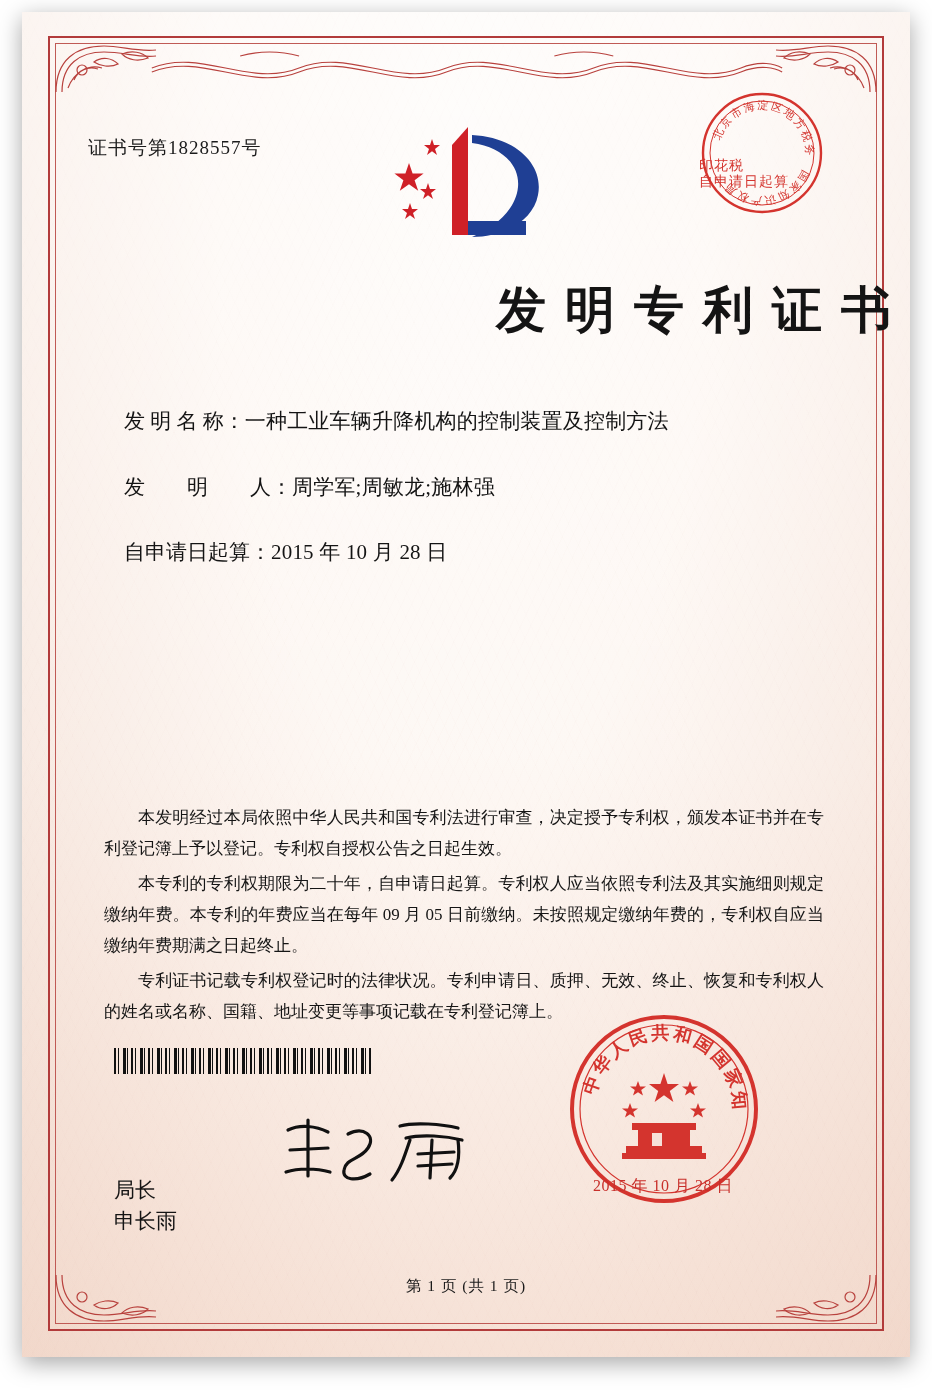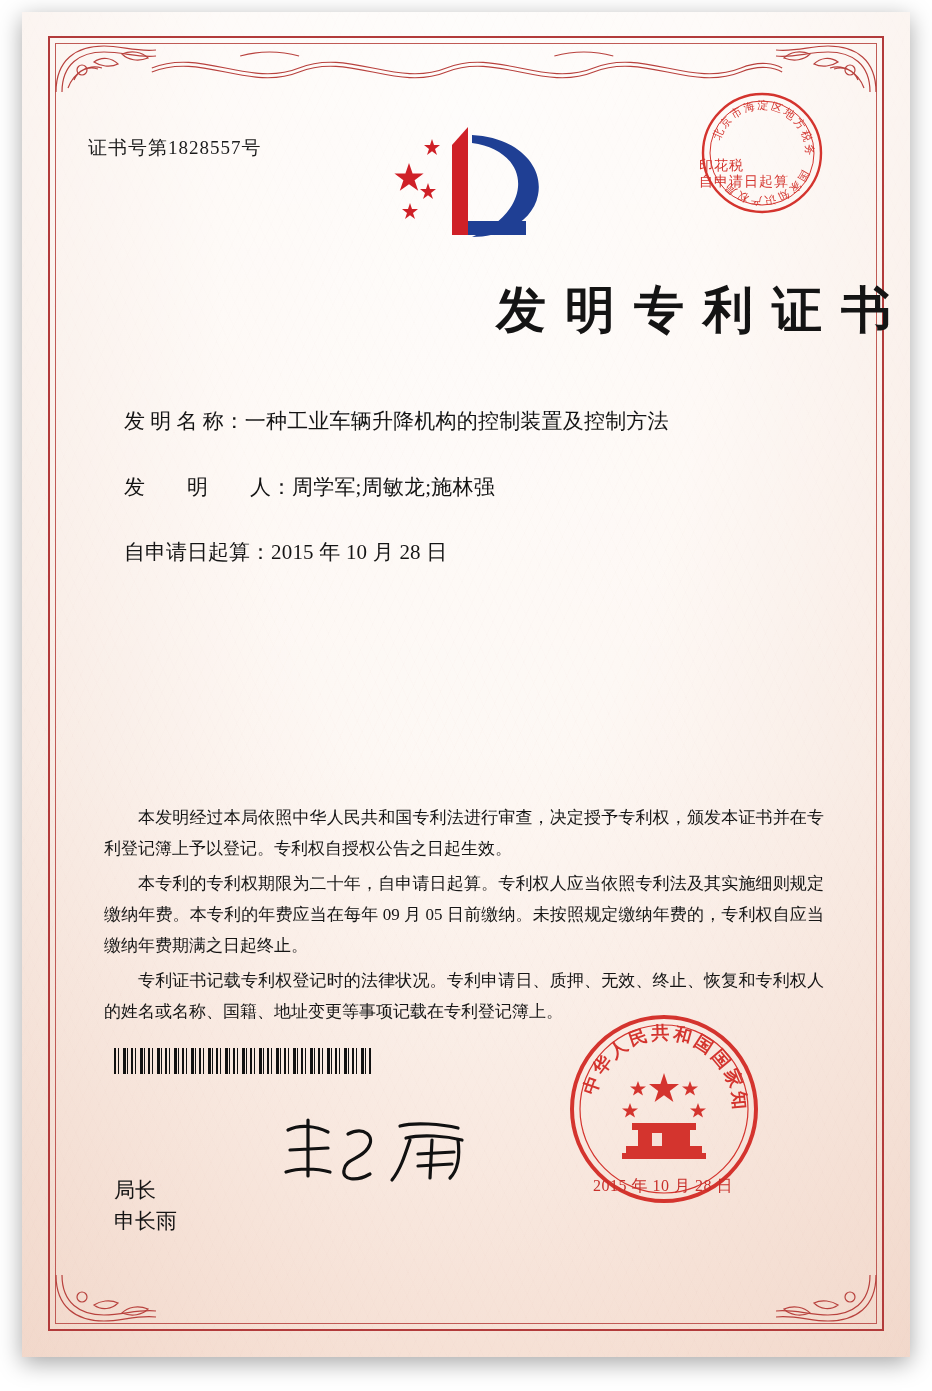--- a/index.html
+++ b/index.html
@@ -406,14 +406,15 @@
         <rect x="66" y="112" width="64" height="7"></rect>
         <rect x="72" y="119" width="52" height="16"></rect>
         <rect x="60" y="135" width="76" height="7"></rect>
         <rect x="56" y="142" width="84" height="6"></rect>
         <rect x="86" y="122" width="10" height="13" fill="#f6e0d8"></rect>
       </g>
     </svg>
   </div>
   <div class="seal-date">2015 年 10 月 28 日</div>
 
+  <div class="footer">第 1 页 (共 1 页)</div>
 
 </div>
 
 </body></html>

